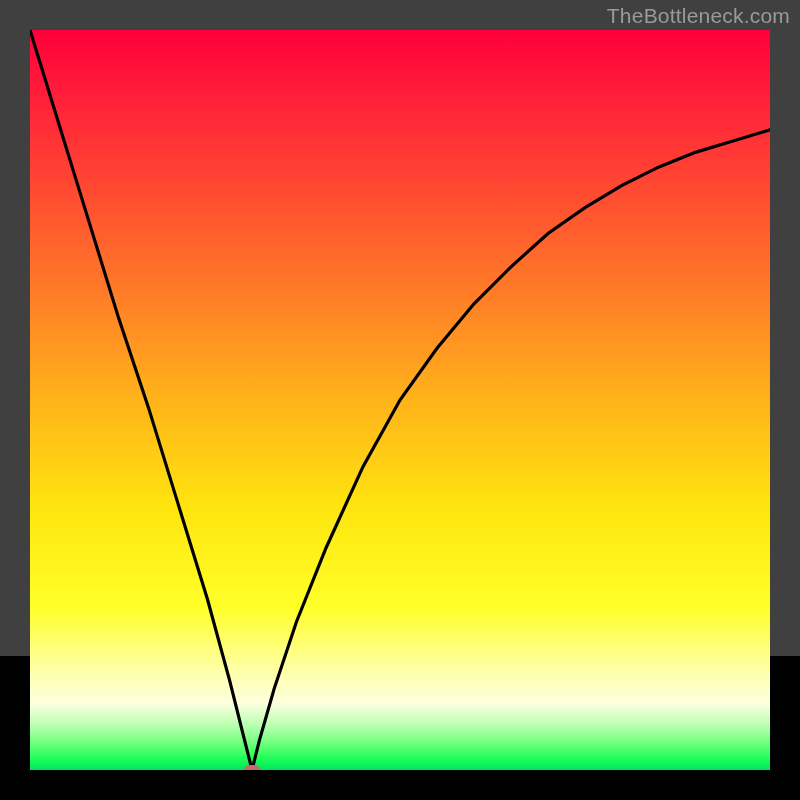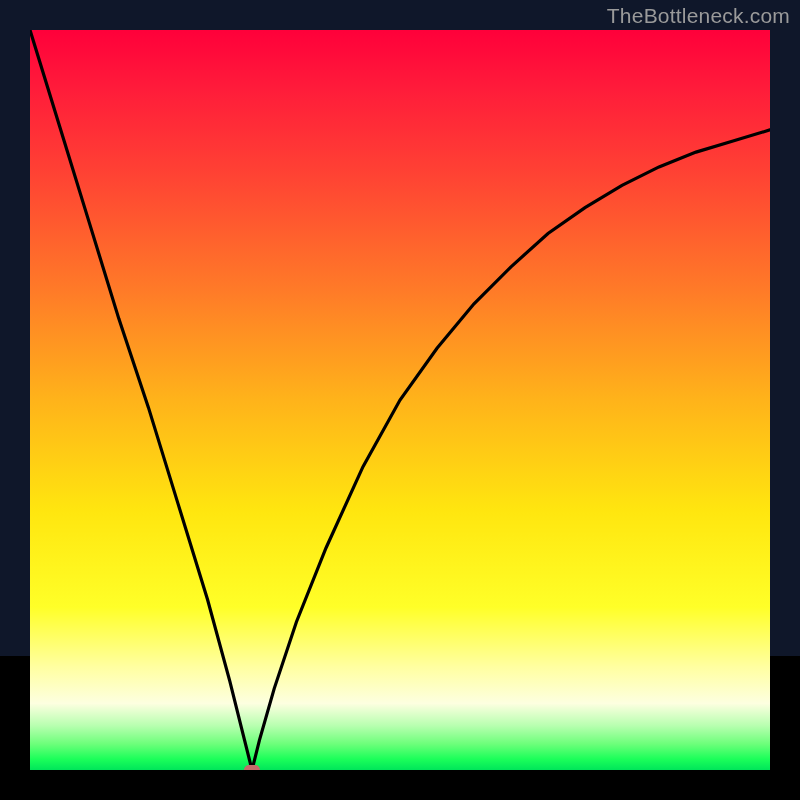--- a/index.html
+++ b/index.html
@@ -8,21 +8,21 @@
     width: 800px;
     height: 800px;
     overflow: hidden;
     background: #000;
     font-family: Arial, Helvetica, sans-serif;
   }
   .frame {
     position: relative;
     width: 800px;
     height: 656px;
-    background: #0f172a;
+    background: #404040;
   }
   .plot-area {
     position: absolute;
     left: 30px;
     top: 30px;
     width: 740px;
     height: 740px;
     overflow: hidden;
   }
   .gradient {

